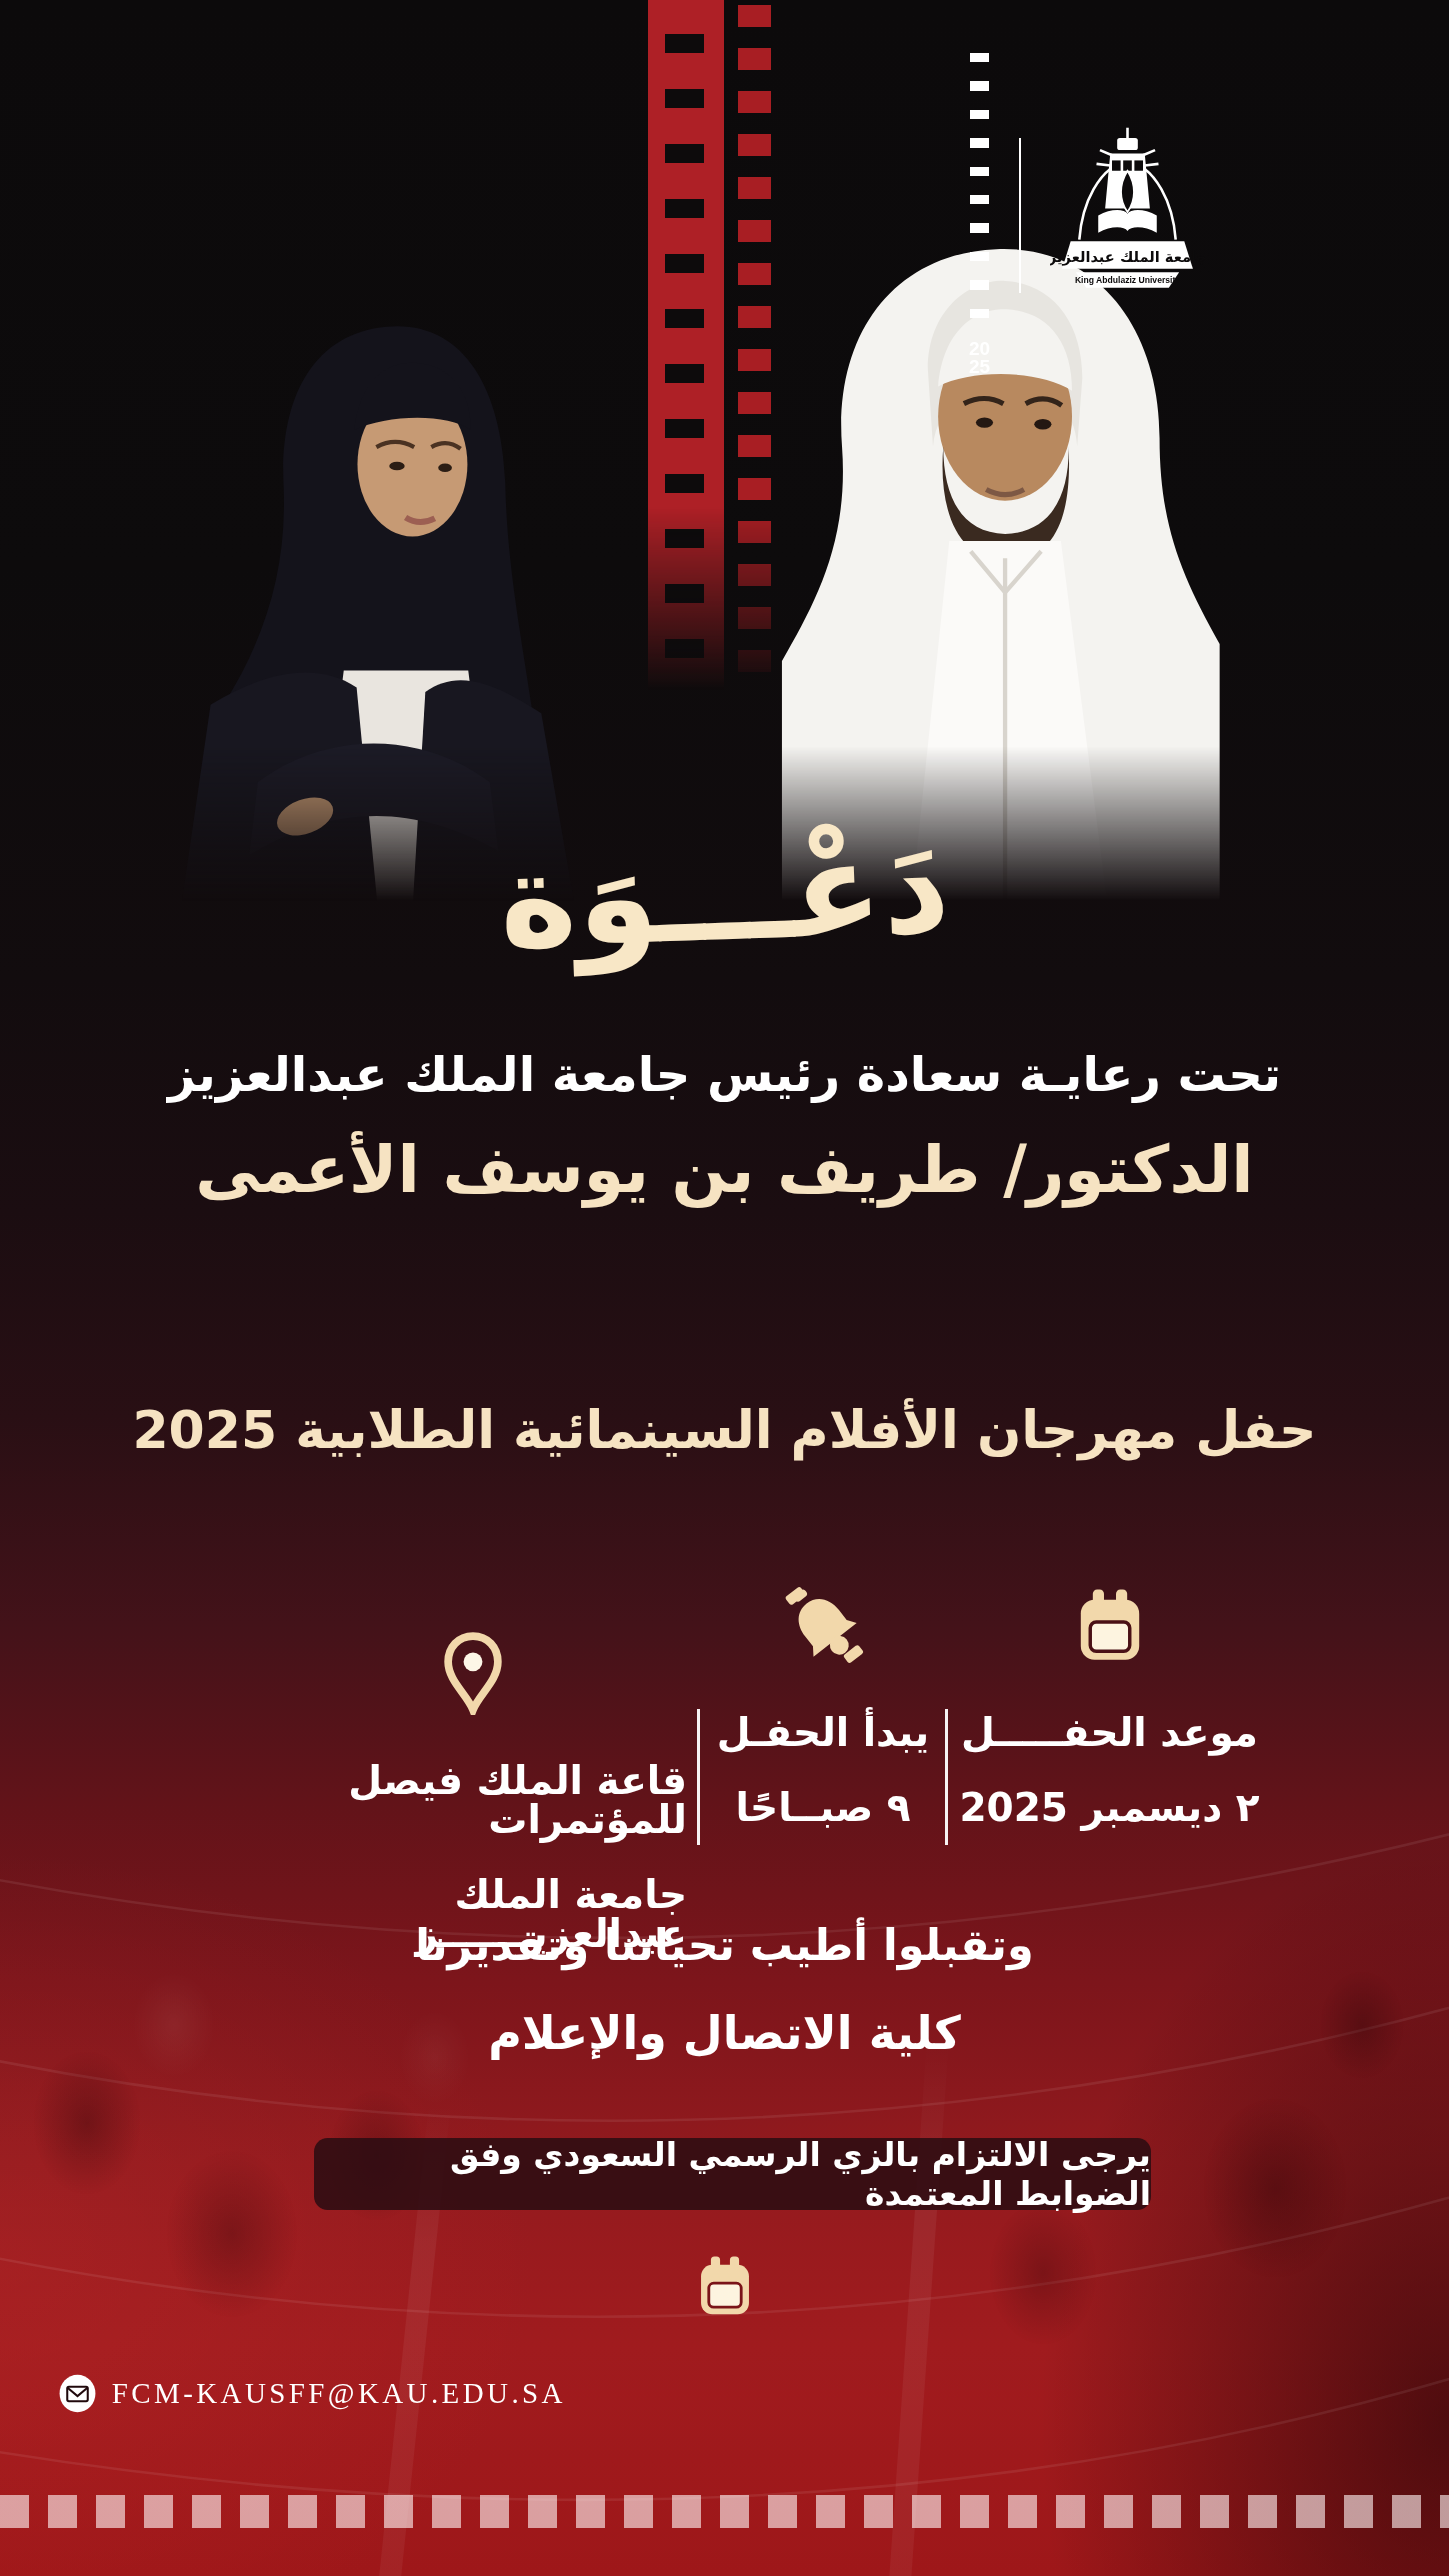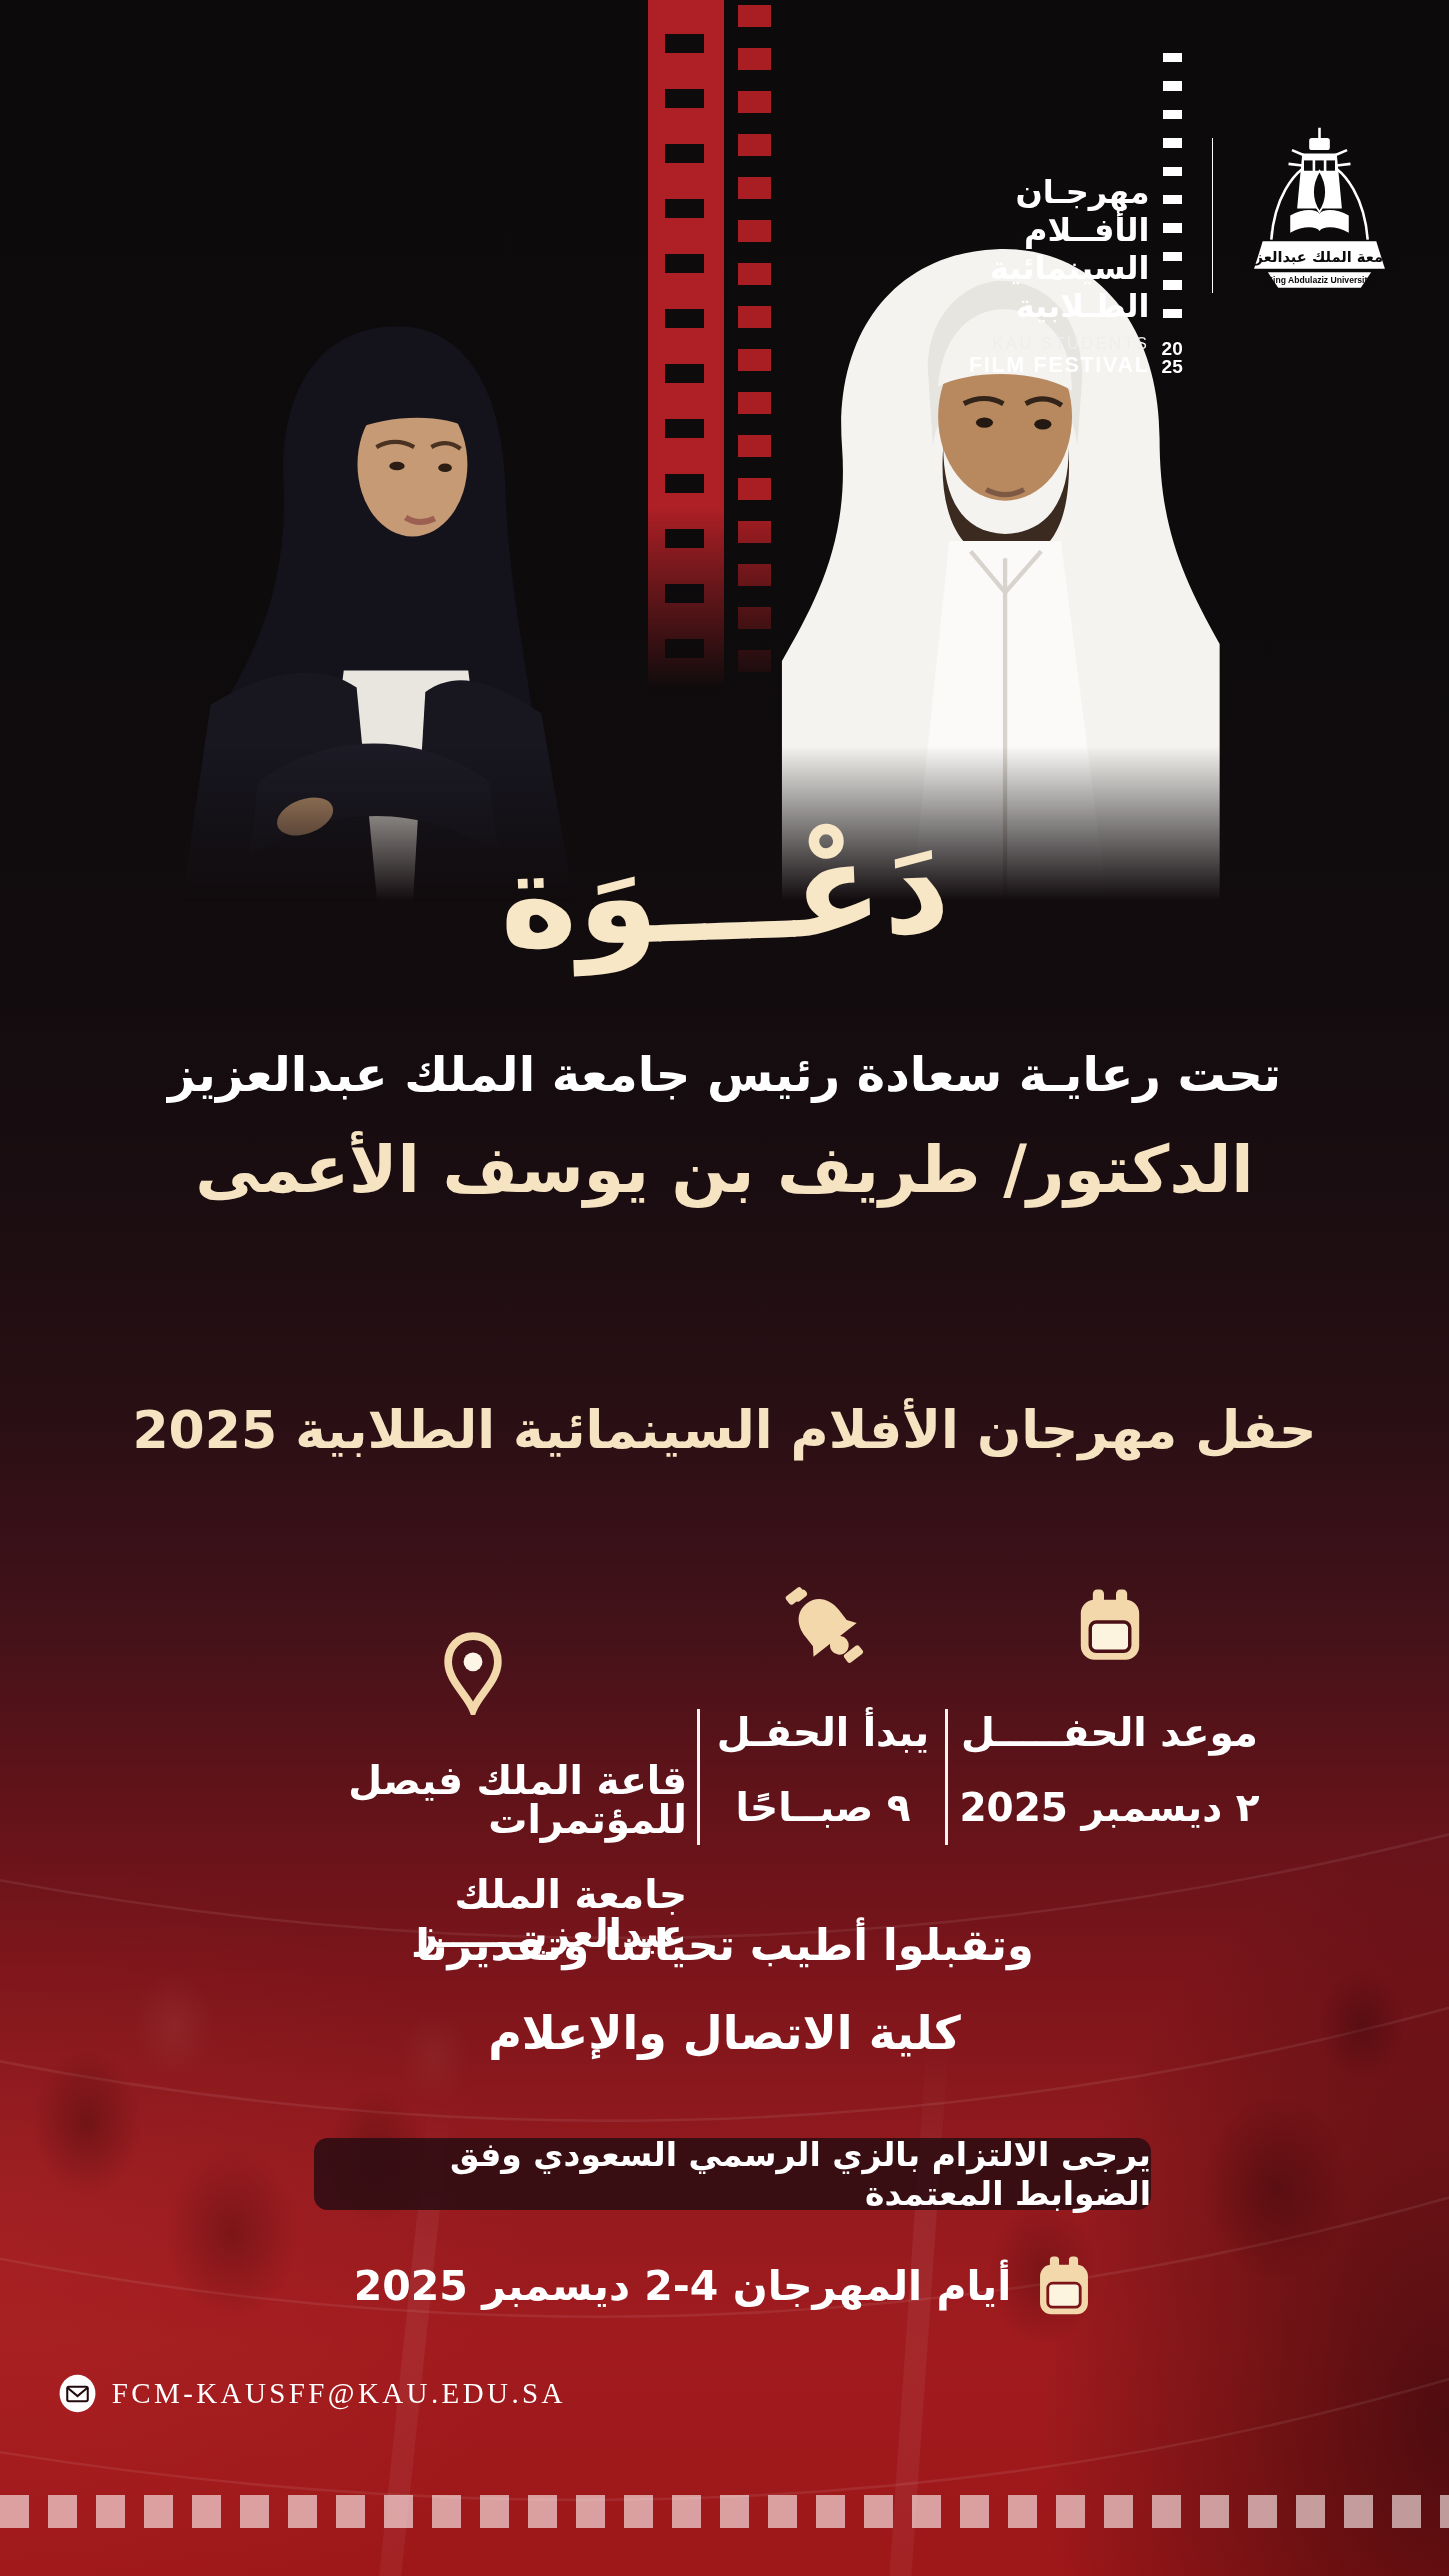--- a/index.html
+++ b/index.html
@@ -148,28 +148,20 @@
       <path d="M268,250 C268,310 290,350 340,352 C395,350 415,305 414,250 C418,330 400,382 340,384 C285,382 262,325 268,250 Z" fill="#3a2a20"></path>
       <path d="M318,300 q22,12 44,0" stroke="#7d5844" stroke-width="6" fill="none"></path>
       <path d="M275,360 L405,360 L460,790 L230,790 Z" fill="#fbfaf8"></path>
       <path d="M340,380 L340,790" stroke="#d8d4cd" stroke-width="5"></path>
       <path d="M300,372 L340,420 L382,372" fill="none" stroke="#d8d4cd" stroke-width="5"></path>
     </svg>
   </div>
 
   <div class="logos abs">
     <div class="fest-logo">
-      <div class="fest-ar">
-        <div class="w">مهرجـان</div>
-        <div class="w">الأفــلام</div>
-        <div class="w">السينمائية</div>
-        <div class="w">الطـلابية</div>
-        <div class="fest-en1">KAU STUDENTS</div>
-        <div class="fest-en2">FILM FESTIVAL</div>
-      </div>
       <div class="fest-strip">
         <div class="h"></div>
           <div class="h"></div>
           <div class="h"></div>
           <div class="h"></div>
           <div class="h"></div>
         <div class="h"></div>
           <div class="h"></div>
           <div class="h"></div>
           <div class="h"></div>
@@ -258,21 +250,20 @@
 
   <div class="abs badge">يرجى الالتزام بالزي الرسمي السعودي وفق الضوابط المعتمدة</div>
 
   <div class="abs days">
     <svg width="62" height="70" viewBox="0 0 88 92">
       <rect x="10" y="16" width="68" height="70" rx="16" fill="#f2d8ab"></rect>
       <rect x="24" y="4" width="13" height="18" rx="5" fill="#f2d8ab"></rect>
       <rect x="51" y="4" width="13" height="18" rx="5" fill="#f2d8ab"></rect>
       <rect x="21" y="42" width="46" height="34" rx="7" fill="#fdf4e0" stroke="#7a1418" stroke-width="4"></rect>
     </svg>
-    <div class="txt">أيام المهرجان 4-2 ديسمبر 2025</div>
   </div>
 
   <div class="abs contacts">
     <div class="c-row">
       <svg width="41" height="41" viewBox="0 0 48 48">
         <ellipse cx="24" cy="24" rx="21" ry="22" fill="#fff"></ellipse>
         <rect x="12" y="16" width="24" height="17" rx="2" fill="none" stroke="#20090c" stroke-width="2.4"></rect>
         <path d="M12,17 L24,27 L36,17" fill="none" stroke="#20090c" stroke-width="2.4"></path>
       </svg>
       <span class="txt">FCM-KAUSFF@KAU.EDU.SA</span>

